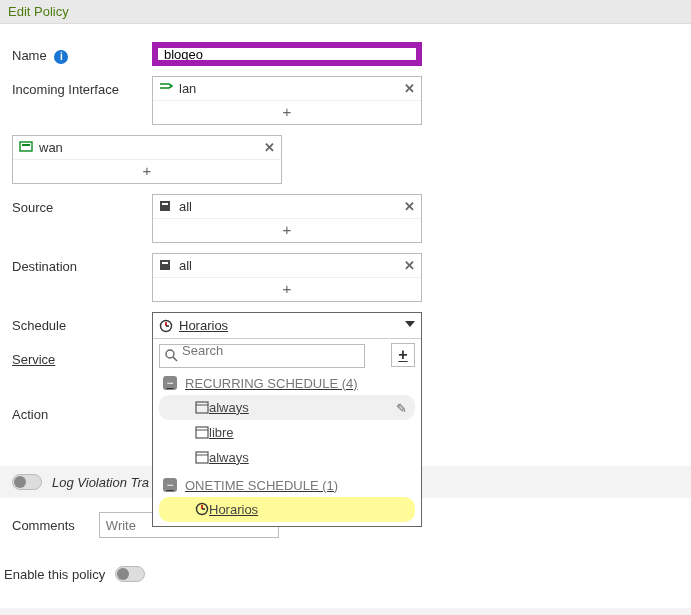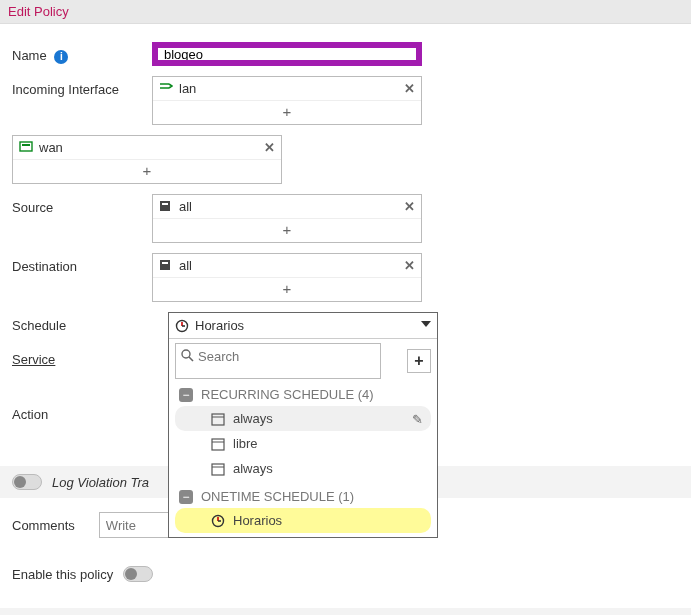--- a/index.html
+++ b/index.html
@@ -8,21 +8,21 @@
     font-family: Arial, Helvetica, sans-serif;
     font-size: 13px;
     color: #333;
     background: #fff;
     width: 691px;
   }
   .header {
     background: #e9e9e9;
     padding: 4px 8px;
     font-size: 13px;
-    color: #be185d;
+    color: #4d7c0f;
     border-bottom: 1px solid #ddd;
   }
   .form {
     padding: 18px 12px 8px 12px;
   }
   .row {
     display: flex;
     align-items: flex-start;
     margin-bottom: 10px;
   }
@@ -97,21 +97,21 @@
   .schedule-selected .caret {
     position:absolute; right:6px; top:8px;
     width:0;height:0;border-left:5px solid transparent;border-right:5px solid transparent;border-top:6px solid #333;
   }
   .dropdown-body {
     border-top: 1px solid #ccc;
     padding: 4px 6px;
   }
   .search-row { display:flex; gap:4px; align-items:center; }
   .search-row input {
-    flex:1; height:36px; border:1px solid #bbb; padding:2px 6px 12px 22px;
+    flex:1; height:24px; border:1px solid #bbb; padding:2px 6px 12px 22px;
     background:#fff;
     font-size:13px;
   }
   .search-wrap { position:relative; flex:1; }
   .search-wrap .mag {
     position:absolute; left:5px; top:5px; color:#666;
   }
   .search-row .plus {
     width:24px; height:24px; border:1px solid #bbb;
     display:flex; align-items:center; justify-content:center;
@@ -120,21 +120,21 @@
   .dd-group {
     display:flex; align-items:center; gap:8px;
     padding: 8px 4px 4px 4px; color:#777;
     font-size: 13px;
   }
   .dd-group .collapse {
     width:14px;height:14px;border-radius:3px;background:#888;color:#fff;
     display:inline-flex;align-items:center;justify-content:center;font-size:12px;
   }
   .dd-item {
-    display:flex; align-items:center; gap:8px;
+    display:flex; align-items:center; 
     padding: 5px 4px 5px 36px;
     color:#444;
     position:relative;
     cursor:pointer;
     border-radius:10px;
   }
   .dd-item.hover { background:#f0f0f0; }
   .dd-item.hover .edit {
     position:absolute; right:8px; top:6px; color:#666;
   }
@@ -154,35 +154,35 @@
   .toggle .knob{
     width:12px;height:12px;border-radius:50%;background:#888;position:absolute;top:1px;left:1px;
   }
 
   .comments-row { display:flex; align-items:center; gap:24px; padding: 8px 12px; }
   .comments-row input {
     height:26px; border:1px solid #bbb; padding:3px 6px; font-size:13px;
     width: 180px; 
   }
 
-  .enable-row { padding: 20px 12px 8px 12px; display:flex; align-items:flex-end; gap:10px; }
+  .enable-row { padding: 20px 12px 8px 4px; display:flex; align-items:flex-end; gap:10px; }
 
   .footer {
     background:#f3f3f3;
     padding: 10px 12px;
     display:flex; justify-content:flex-end; gap:12px;
     margin-top: 18px;
   }
 
   
   svg { display:block; }
 
   
   .schedule-anchor { position: relative; }
-  .schedule-box { position:absolute; top:0; left:16px; }
+  .schedule-box { position:absolute; top:0; left:0;text-decoration:underline; }
   .schedule-spacer { height: 28px; } 
 </style>
 </head>
 <body>
 
 <div class="header">
   <span>Edit Policy</span>
 </div>
 
 <div class="form">

